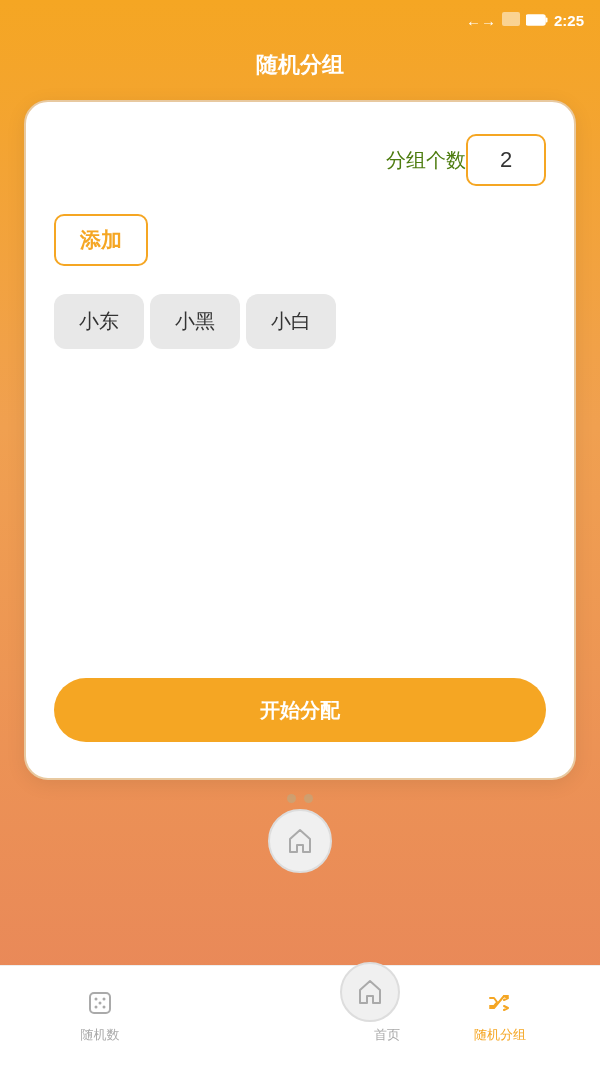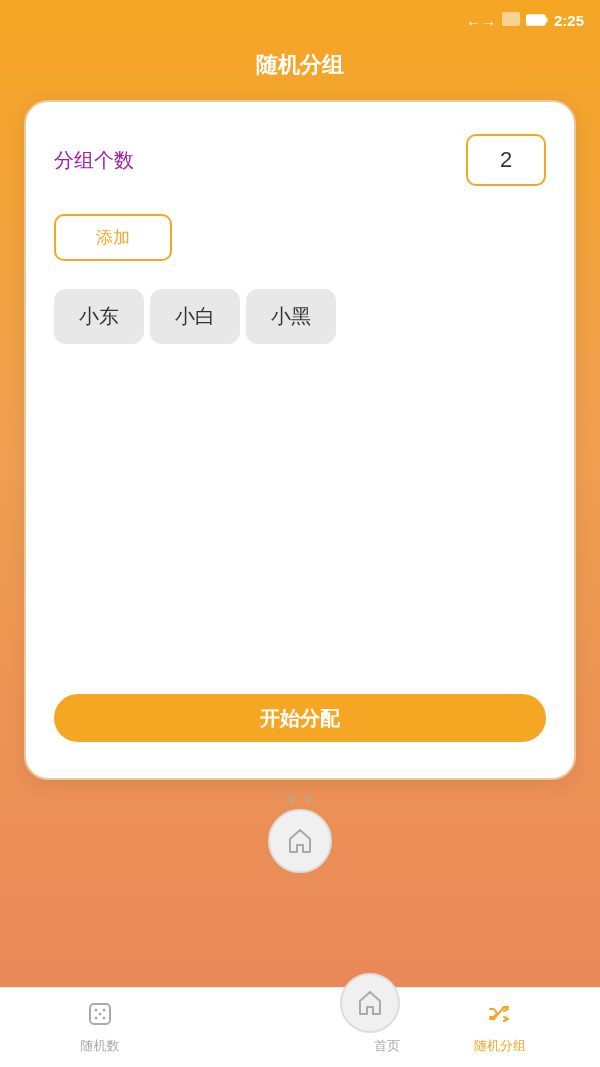--- a/index.html
+++ b/index.html
@@ -54,23 +54,24 @@
 
     
     .form-row {
       display: flex;
       align-items: center;
       margin-bottom: 28px;
     }
 
     .form-label {
       font-size: 20px;
-      color: #a21caf;
+      color: #4d7c0f;
       font-weight: 500;
       flex: 1;
+      text-align: right;
     }
 
     
     .number-input {
       width: 80px;
       height: 52px;
       border: 2.5px solid #f5a623;
       border-radius: 10px;
       text-align: center;
       font-size: 22px;
@@ -79,27 +80,28 @@
       background: white;
     }
 
     
     .action-buttons {
       display: flex;
       gap: 12px;
     }
 
     .action-btn {
-      padding: 10px 40px;
+      padding: 10px 24px;
       border: 2px solid #f5a623;
       border-radius: 10px;
       background: white;
       color: #f5a623;
-      font-size: 17px;
-      cursor: pointer;
+      font-size: 21px;
+      cursor: pointer;
+      font-weight: bold;
     }
 
     
     .members-area {
       display: flex;
       flex-wrap: wrap;
       gap: 6px;
       margin-top: 8px;
     }
 
@@ -113,21 +115,21 @@
       text-align: center;
       cursor: pointer;
     }
 
     
     .start-btn {
       position: absolute;
       bottom: 36px;
       left: 28px;
       right: 28px;
-      height: 48px;
+      height: 64px;
       background: #f5a623;
       border-radius: 40px;
       border: none;
       color: white;
       font-size: 20px;
       font-weight: 600;
       cursor: pointer;
     }
 
     
@@ -163,21 +165,21 @@
       justify-content: center;
       cursor: pointer;
     }
 
     
     .bottom-nav {
       position: absolute;
       bottom: 0;
       left: 0;
       right: 0;
-      height: 80px;
+      height: 102px;
       background: white;
       display: flex;
       align-items: center;
       border-top: 1px solid #eee;
       margin-top: 40px;
     }
 
     .nav-item {
       flex: 1;
       display: flex;
@@ -269,22 +271,22 @@
   </div>
 
   <div class="form-row">
     <div class="action-buttons">
       <button class="action-btn">添加</button>
     </div>
   </div>
 
   <div class="members-area">
     <div class="member-tag">小东</div>
+    <div class="member-tag">小黑</div>
     <div class="member-tag">小白</div>
-    <div class="member-tag">小黑</div>
   </div>
 
   <button class="start-btn">开始分配</button>
 </div>
 
 <div class="card-dots">
   <div class="dot"></div>
   <div class="dot"></div>
 </div>
 

